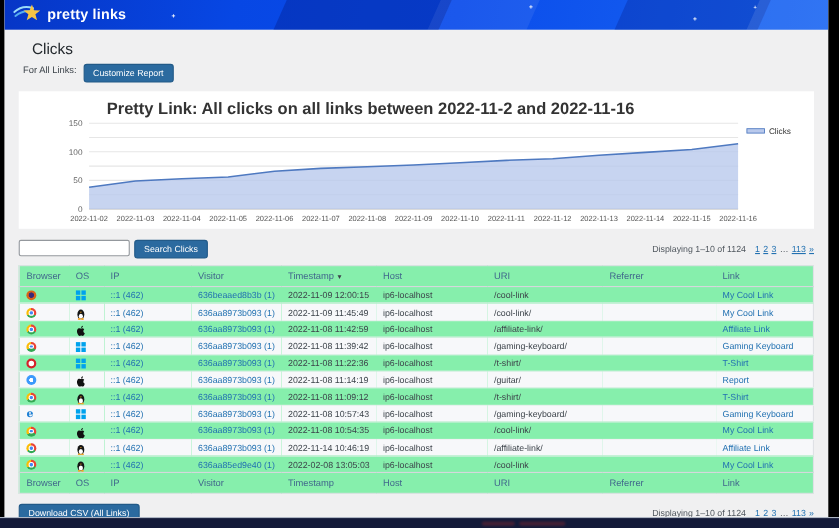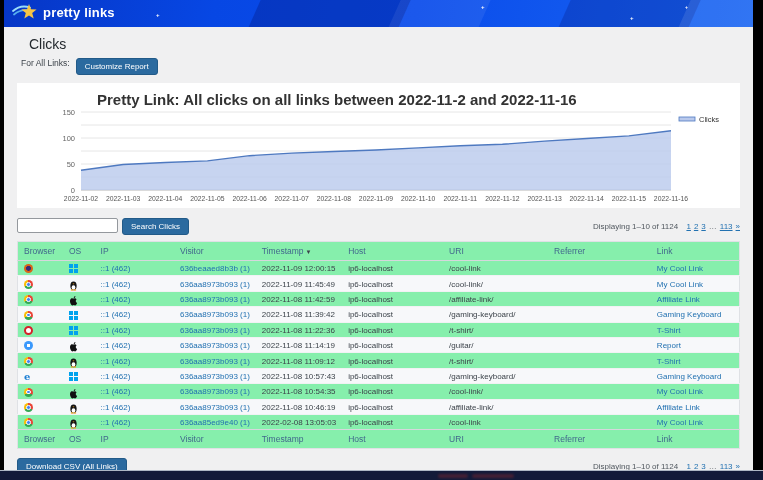--- a/index.html
+++ b/index.html
@@ -331,21 +331,21 @@
             <td><span class="bicon icon-chrome"></span></td>
             <td><span class="bicon icon-linux"><svg width="9" height="11" viewBox="0 0 10 12">
                   <ellipse cx="5" cy="6.4" rx="3.5" ry="4.9" fill="#151515"></ellipse>
                   <ellipse cx="5" cy="8.2" rx="2.1" ry="2.6" fill="#fff"></ellipse>
                   <polygon points="3.9,3.8 6.1,3.8 5,5" fill="#f5a623"></polygon>
                   <ellipse cx="3.4" cy="11" rx="1.5" ry="0.9" fill="#f5a623"></ellipse>
                   <ellipse cx="6.6" cy="11" rx="1.5" ry="0.9" fill="#f5a623"></ellipse>
                 </svg></span></td>
             <td><a>::1 (462)</a></td>
             <td><a>636aa8973b093 (1)</a></td>
-            <td>2022-11-08 10:46:19</td>
+            <td>2022-11-14 10:46:19</td>
             <td>ip6-localhost</td>
             <td>/affiliate-link/</td>
             <td></td>
             <td><a>Affiliate Link</a></td>
           </tr>
           <tr>
             <td><span class="bicon icon-chrome"></span></td>
             <td><span class="bicon icon-linux"><svg width="9" height="11" viewBox="0 0 10 12">
                   <ellipse cx="5" cy="6.4" rx="3.5" ry="4.9" fill="#151515"></ellipse>
                   <ellipse cx="5" cy="8.2" rx="2.1" ry="2.6" fill="#fff"></ellipse>

